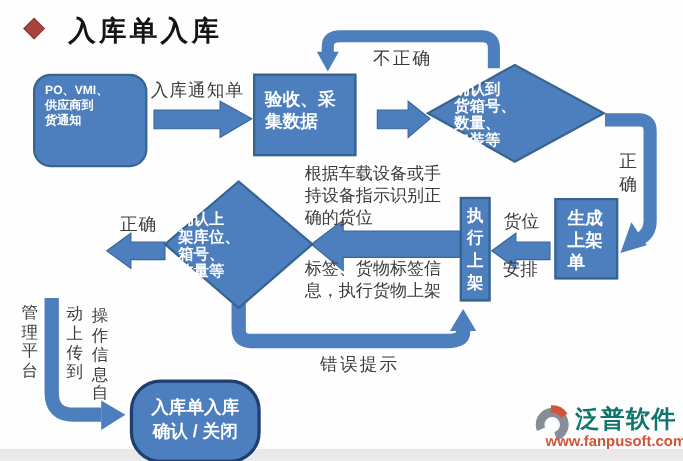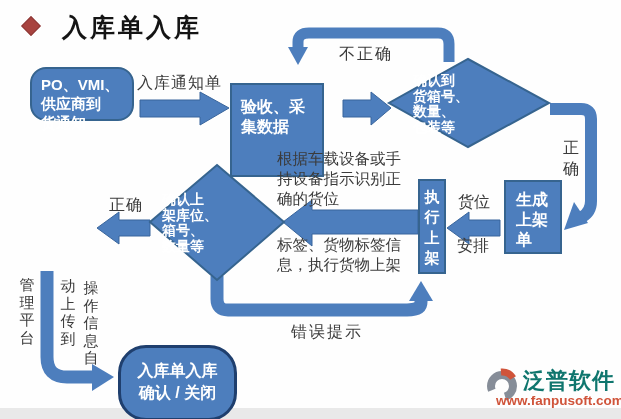--- a/index.html
+++ b/index.html
@@ -15,22 +15,22 @@
     transform:rotate(45deg);z-index:3;
   }
   .title-text{
     left:62px;top:11px;font-size:25px;font-weight:bold;color:#141414;letter-spacing:3px;z-index:3;
   }
   
   .node{
     position:absolute;background:#4d7ebd;border:2px solid #36648f;color:#fff;
     font-weight:bold;z-index:2;box-sizing:border-box;line-height:1.25;
   }
-  .node-start{left:30px;top:67px;width:104px;height:54px;border-radius:16px;font-size:15px;padding:7px 0 0 9px;}
-  .node-receive{left:230px;top:83px;width:94px;height:94px;font-size:16px;padding:12px 0 16px 9px;}
+  .node-start{left:30px;top:67px;width:104px;height:85px;border-radius:16px;font-size:11px;padding:7px 0 0 9px;}
+  .node-receive{left:230px;top:67px;width:94px;height:75px;font-size:16px;padding:12px 0 16px 9px;}
   .node-generate{left:504px;top:180px;width:58px;height:74px;font-size:16px;padding:8px 0 0 10px;}
   .node-execute{left:418px;top:179px;width:28px;height:95px;font-size:15px;line-height:1.35;text-align:center;padding-top:6px;}
   .node-repeat{left:23px;top:160px;width:70px;height:112px;font-size:15px;line-height:1.4;padding:4px 0 0 9px;}
   .node-close{left:118px;top:345px;width:119px;height:76px;border-radius:28px;border:3px solid #1f3f6e;
     font-size:16px;text-align:center;padding-top:12px;line-height:1.35;}
   .diamond-text{
     position:absolute;color:#fff;font-weight:bold;font-size:14px;line-height:15.5px;
     text-align:left;width:110px;z-index:2;
   }
   .d1-text{left:413px;top:73px;}

